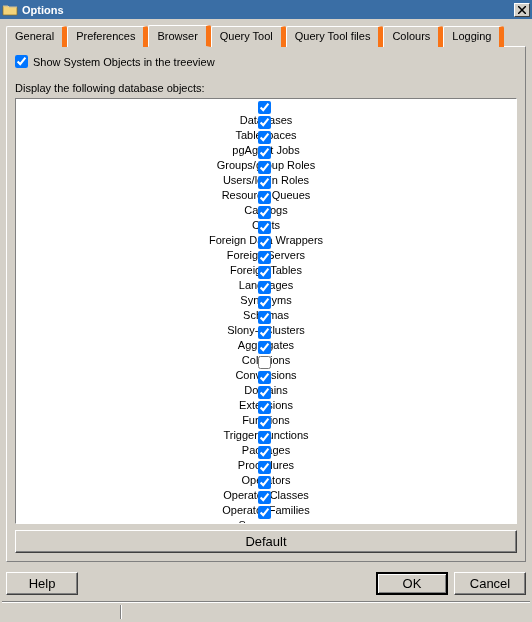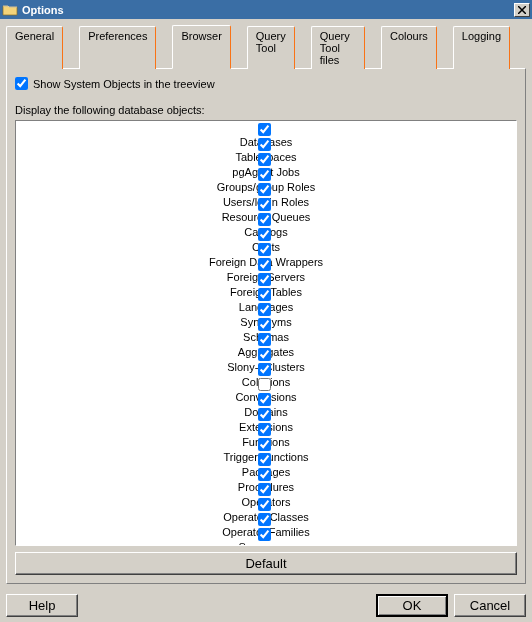--- a/index.html
+++ b/index.html
@@ -51,24 +51,24 @@
 }
 .tabs {
   display: flex;
   position: relative;
   z-index: 2;
 }
 .tab {
   padding: 3px 8px;
   background: #d4d0c8;
   border: 1px solid #fff;
-  border-right: 1px solid #f97316;
+  border-right: 5px solid #f97316;
   border-bottom: none;
   border-radius: 2px 2px 0 0;
-  margin-right: 16px;
+  margin-right: 0px;
   position: relative;
   top: 1px;
   font-size: 11px;
   cursor: default;
 }
 .tab.active {
   background: #d4d0c8;
   z-index: 3;
   padding: 4px 8px 4px;
   top: 0;
@@ -255,25 +255,25 @@
         <div class="list-item">
           <input type="checkbox" checked="" style="">
           <span>Synonyms</span>
         </div>
         <div class="list-item">
           <input type="checkbox" checked="" style="">
           <span>Schemas</span>
         </div>
         <div class="list-item">
           <input type="checkbox" checked="" style="">
+          <span>Slony-I Clusters</span>
+        </div>
+        <div class="list-item">
+          <input type="checkbox" checked="" style="">
           <span>Aggregates</span>
-        </div>
-        <div class="list-item">
-          <input type="checkbox" checked="" style="">
-          <span>Slony-I Clusters</span>
         </div>
         <div class="list-item">
           <input type="checkbox" checked="" style="">
           <span>Collations</span>
         </div>
         <div class="list-item">
           <input type="checkbox" style="">
           <span>Conversions</span>
         </div>
         <div class="list-item">

